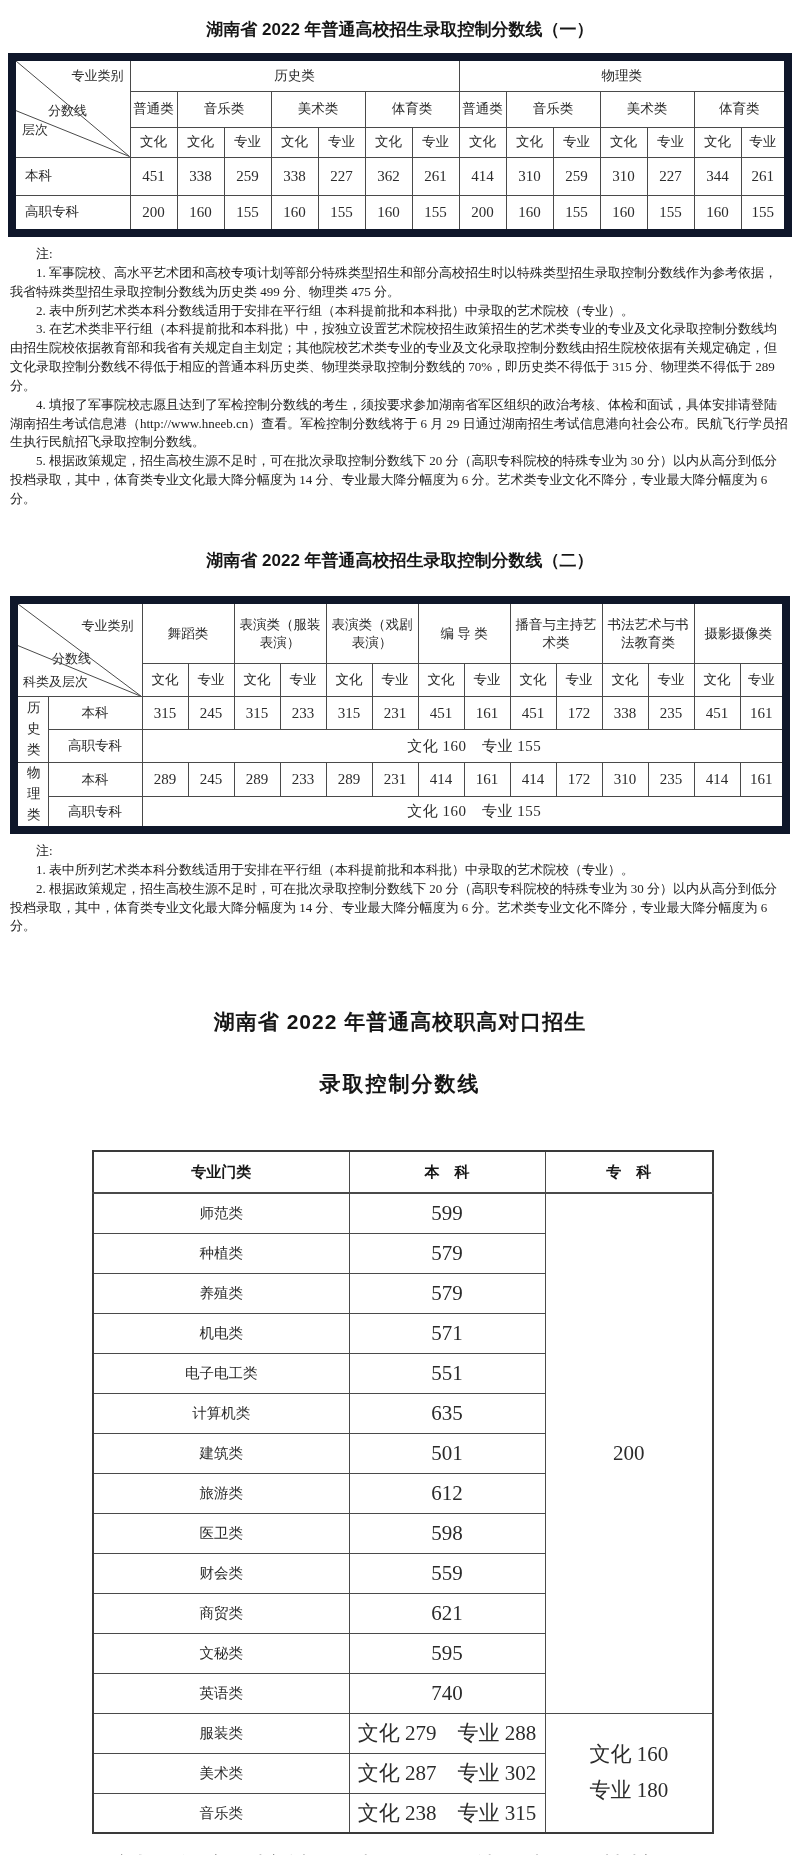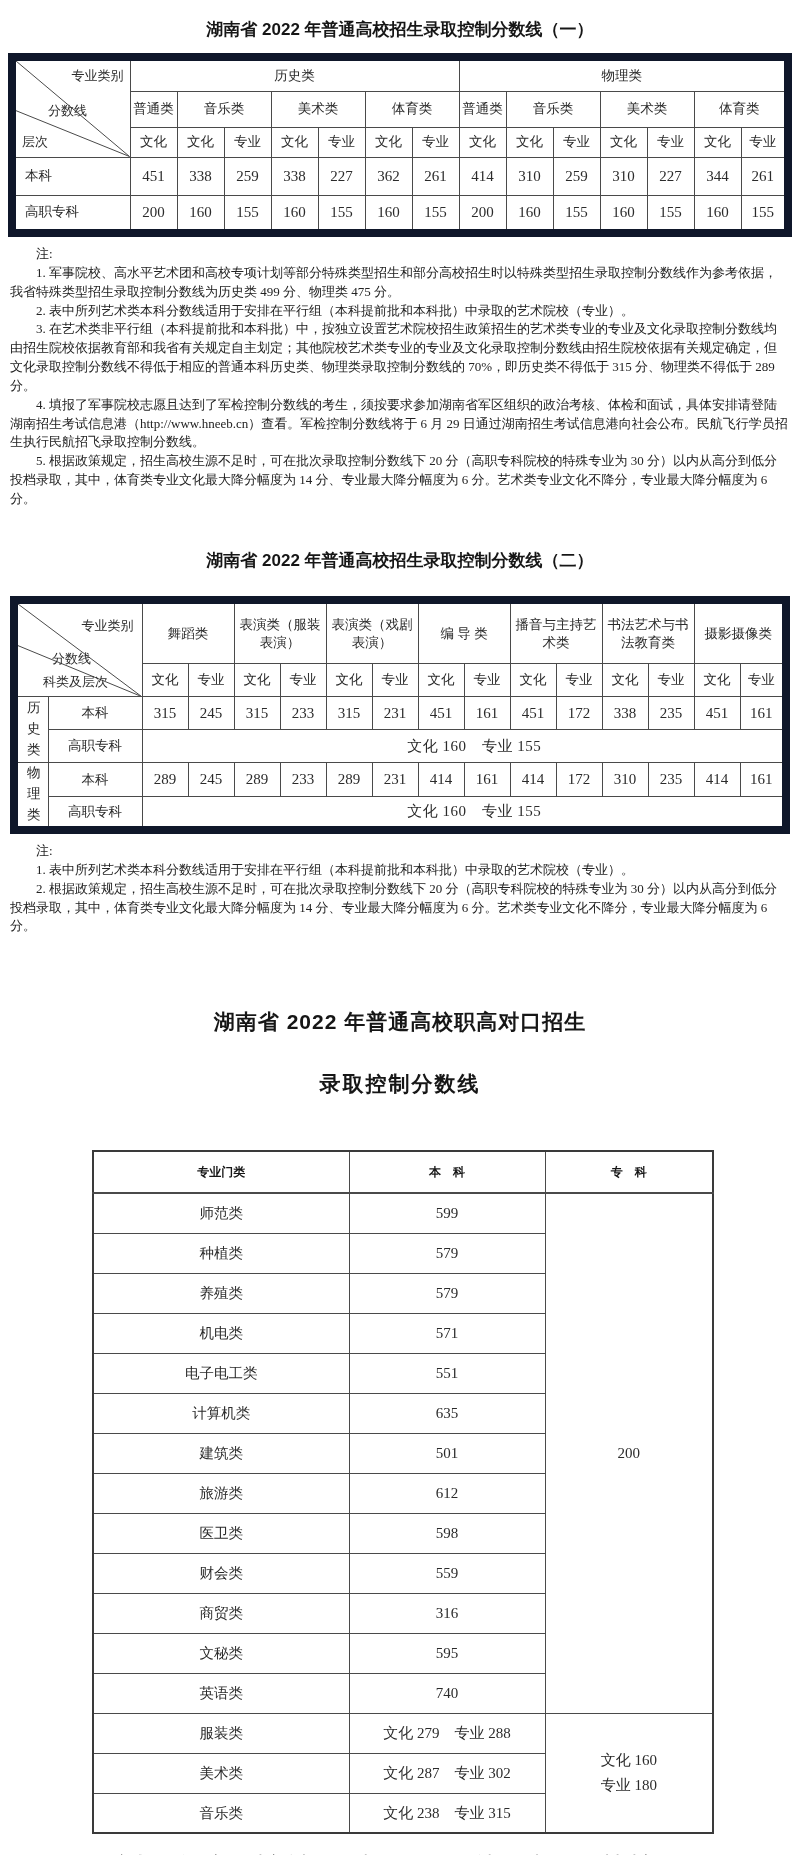--- a/index.html
+++ b/index.html
@@ -31,44 +31,44 @@
   .t1 tr.h2 td { height: 36px; font-family: Liberation Mono, monospace; }
   .t1 tr.h3 td { height: 30px; }
   .t1 tr.body td { height: 38px; }
   .t1 td.rowlabel { text-align: left; padding-left: 9px; }
 
   .corner { position: relative; padding: 0; }
   .corner svg { position: absolute; left: 0; top: 0; width: 100%; height: 100%; }
   .corner span { position: absolute; font-size: 13px; white-space: nowrap; }
   #c1-top { top: 6px;  right: 6px; }
   #c1-mid { top: 41px; left: 32px; }
-  #c1-bot { bottom: 6px; left: 6px; }
+  #c1-bot { bottom: 18px; left: 6px; }
   #c2-top { top: 13px; right: 8px; }
   #c2-mid { top: 46px; left: 34px; }
-  #c2-bot { bottom: 5px; left: 5px; margin-left: 20px; }
+  #c2-bot { bottom: 5px; left: 5px; }
 
   .t2 tr.hcat td { height: 64px; }
   .t2 tr.hfield td { height: 33px; }
   .t2 tr.tbody td { height: 33px; }
   .t2 td.vcol { width: 34px; padding: 0 9px; word-break: break-all; line-height: 1.55; }
   .t2 td.merged { letter-spacing: 0.5px; padding-left: 26px; }
 
   .notes { margin: 8px 12px 0 10px; font-size: 13px; line-height: 1.45; color: #222; }
   .notes .nlabel { margin: 0; }
   .notes p { margin: 0; text-indent: 2em; }
 
   .t3 { width: 622px; margin: 52px 0 0 92px; border: 2px solid #3a3a3a; }
   .t3 td, .t3 th {
     border: 1px solid #4a4a4a; text-align: center; vertical-align: middle; padding: 2px;
   }
   .t3 th {
-    height: 42px; font-size: 12px; color: #161616; border-bottom-width: 2px;
+    height: 42px; font-size: 15px; color: #161616; border-bottom-width: 2px;
     font-family: Liberation Sans, sans-serif;
   }
-  .t3 td { height: 40px; font-size: 15px; }
+  .t3 td { height: 40px; font-size: 21px; }
   .t3 td.major { font-size: 14.5px; }
   .t3 td.zk-merged div { line-height: 1.7; }
 
   #t3-note {
     width: 624px; margin: 14px 0 0 92px; font-size: 14.5px; font-weight: bold;
     line-height: 1.95; text-indent: 1.5em; color: #1c1c1c;
     font-family: "Liberation Sans", "DejaVu Sans", sans-serif;
   }
 </style>
 </head>
@@ -316,21 +316,21 @@
     <tr>
       <td class="major">医卫类</td>
       <td>598</td>
     </tr>
     <tr>
       <td class="major">财会类</td>
       <td>559</td>
     </tr>
     <tr>
       <td class="major">商贸类</td>
-      <td>316</td>
+      <td>621</td>
     </tr>
     <tr>
       <td class="major">文秘类</td>
       <td>595</td>
     </tr>
     <tr>
       <td class="major">英语类</td>
       <td>740</td>
     </tr>
     <tr>

